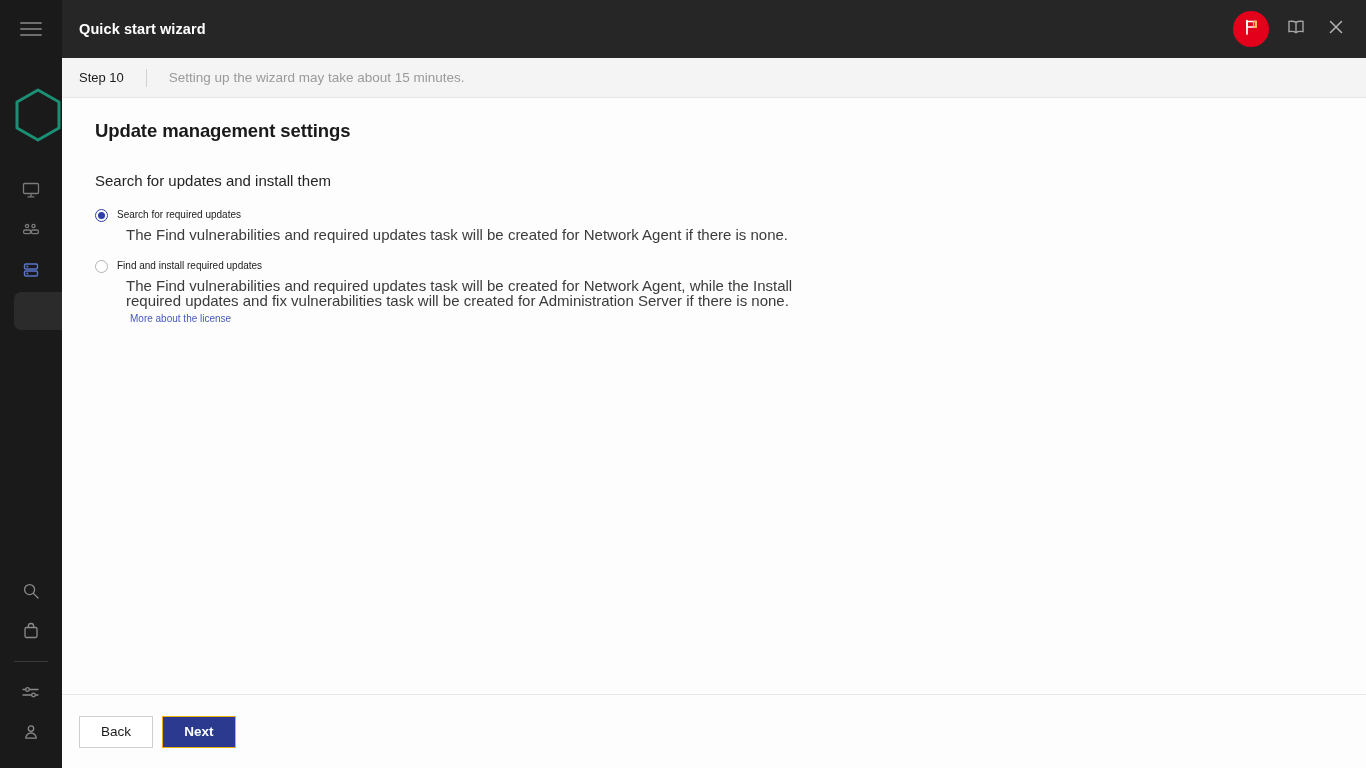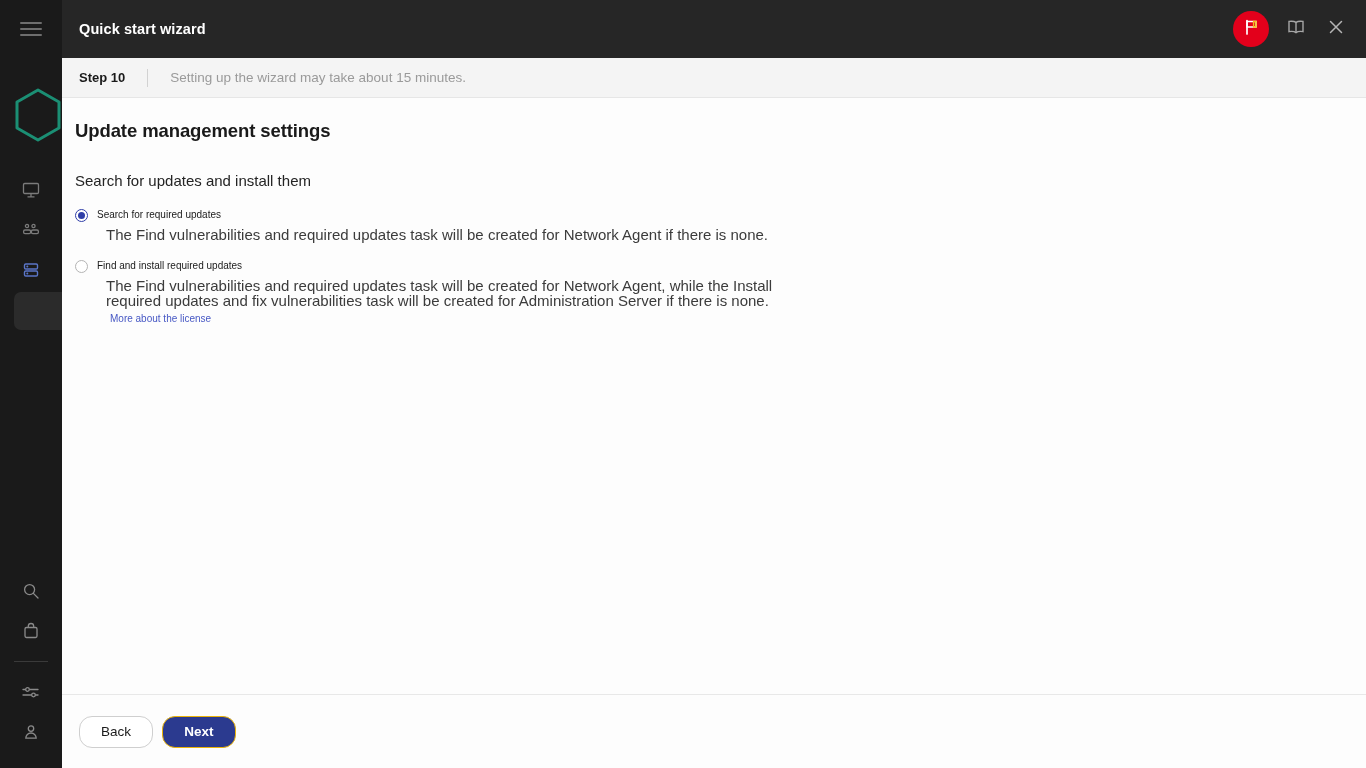--- a/index.html
+++ b/index.html
@@ -86,34 +86,34 @@
   
   .stepbar {
     position: absolute; left: 62px; top: 58px;
     width: 1304px; height: 40px;
     background: #f4f4f4;
     border-bottom: 1px solid #e6e6e6;
     display: flex; align-items: center;
   }
   .step-label {
     margin-left: 17px;
-    font-size: 13px; font-weight: bold; color: #1a1a1a;
+    font-size: 13px; font-weight: normal; color: #1a1a1a;
   }
   .step-div {
     width: 1px; height: 18px; background: #d2d2d2;
     margin: 0 22px 0 22px;
   }
   .step-note { font-size: 13.5px; color: #9a9a9a; }
 
   
   .content {
     position: absolute; left: 62px; top: 98px;
     width: 1304px; height: 596px;
     background: #fdfdfd;
-    padding: 22px 0 0 13px;
+    padding: 22px 0 0 33px;
   }
   .page-title {
     font-size: 18.5px; font-weight: bold; color: #1a1a1a;
     letter-spacing: -.1px;
     margin-bottom: 30px;
   }
   .section-title {
     font-size: 15px; color: #242424;
     margin-bottom: 17px;
   }
@@ -159,21 +159,21 @@
     position: absolute; left: 62px; top: 694px;
     width: 1304px; height: 74px;
     background: #fdfdfd;
     border-top: 1px solid #e8e8e8;
     display: flex; align-items: center;
     padding-left: 17px;
     gap: 9px;
   }
   .btn {
     height: 32px; min-width: 74px;
-    border-radius: 13px;
+    border-radius: 0;
     font-size: 13.5px;
     display: inline-flex; align-items: center; justify-content: center;
     cursor: pointer;
     padding: 0 16px;
   }
   .btn-secondary {
     background: #ffffff; color: #1a1a1a;
     border: 1px solid #cfcfcf;
   }
   .btn-primary {

